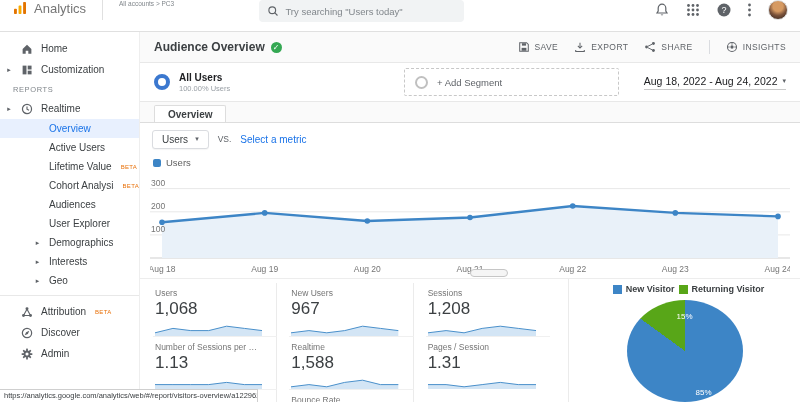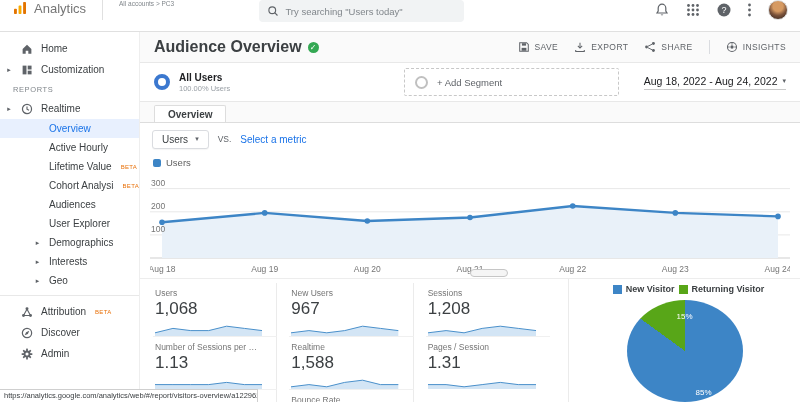--- a/index.html
+++ b/index.html
@@ -33,21 +33,21 @@
   .side-item.highlight { background: #f1f3f4; }
   .side-item.selected { background: #e8f0fe; color: #1a73e8; }
   .side-section { font-size: 7.5px; color: #80868b; letter-spacing: .6px; height: 18px; display: flex; align-items: center; padding-left: 13px; }
   .side-divider { border-top: 1px solid #e8e8e8; margin: 5px 0; }
   .beta { font-size: 6px; color: #e8710a; vertical-align: super; margin-left: 2px; letter-spacing: .3px; }
   .slabel { white-space: nowrap; overflow: hidden; }
 
   
   .content { flex: 1; display: flex; flex-direction: column; background: #fafafa; min-width: 0; }
   .header-row { height: 30px; display: flex; align-items: center; padding: 0 14px; gap: 6px; }
-  .page-title { font-size: 16px; font-weight: bold; color: #3c4043; }
+  .page-title { font-size: 12px; font-weight: bold; color: #3c4043; }
   .check-badge { width: 11px; height: 11px; border-radius: 50%; background: #34a853; color: #fff; font-size: 8px; line-height: 11px; text-align: center; }
   .actions { margin-left: auto; display: flex; align-items: center; gap: 16px; }
   .action-btn { display: flex; align-items: center; gap: 5px; font-size: 8.5px; color: #5f6368; letter-spacing: .4px; cursor: pointer; }
   .action-btn .aicon { width: 12px; height: 12px; display: inline-flex; }
   .act-divider { width: 1px; height: 14px; background: #dadce0; }
 
   .segment-bar { height: 40px; background: #fff; border-top: 1px solid #e8e8e8; border-bottom: 1px solid #e8e8e8; display: flex; align-items: center; padding: 0 14px; gap: 0; }
   .seg-chip { display: flex; align-items: center; gap: 9px; width: 250px; }
   .seg-ring { width: 16px; height: 16px; border-radius: 50%; border: 4px solid #3b78cf; background: #fff; flex-shrink: 0; }
   .seg-text { display: flex; flex-direction: column; line-height: 1.2; }
@@ -198,21 +198,21 @@
           </svg>
         </span>
         <span class="slabel">Realtime</span>
       </div>
       <div class="side-item child selected">
         <span class="arrow"></span>
         <span class="slabel">Overview</span>
       </div>
       <div class="side-item child">
         <span class="arrow"></span>
-        <span class="slabel">Active Hourly</span>
+        <span class="slabel">Active Users</span>
       </div>
       <div class="side-item child">
         <span class="arrow"></span>
         <span class="slabel">Lifetime Value</span>
         <span class="beta">BETA</span>
       </div>
       <div class="side-item child">
         <span class="arrow"></span>
         <span class="slabel">Cohort Analysis</span>
         <span class="beta">BETA</span>

